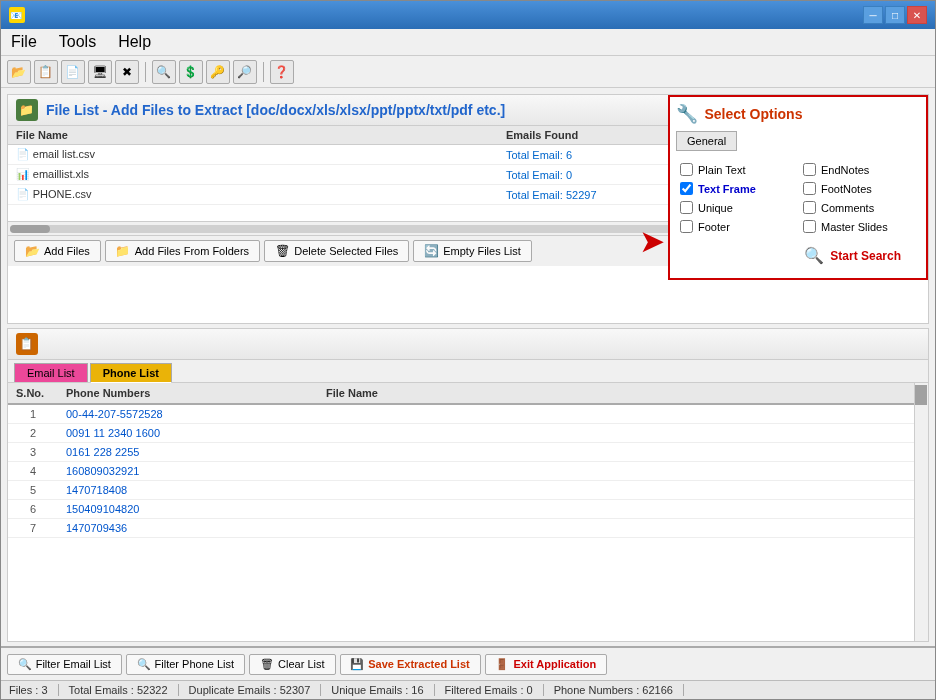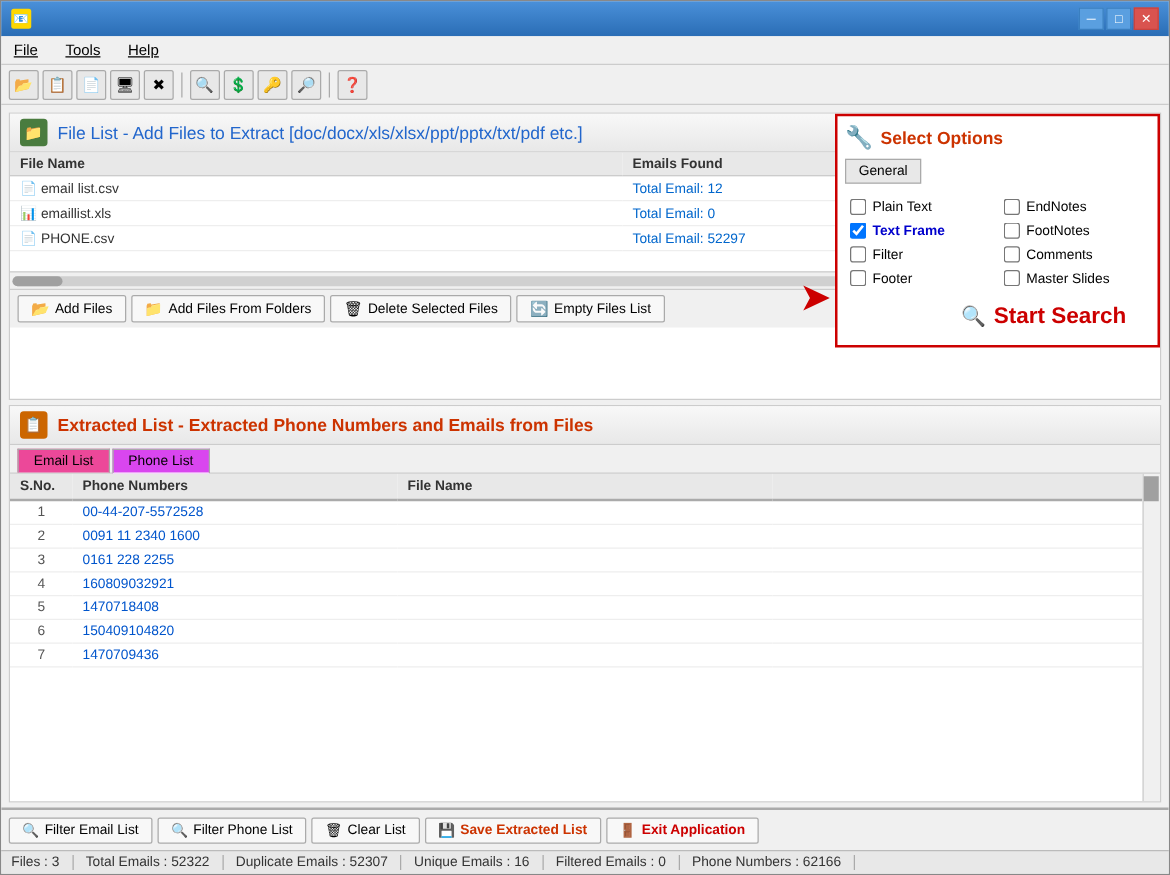--- a/index.html
+++ b/index.html
@@ -67,22 +67,21 @@
       background: #f0f0f0;
       padding: 2px 4px;
       border-bottom: 1px solid #ccc;
       display: flex;
       gap: 10px;
       flex-shrink: 0;
     }
     .menu-item {
       padding: 2px 6px;
       cursor: pointer;
-      font-size: 12px;
-      text-decoration: underline;
+      font-size: 16px;
     }
     .toolbar {
       background: #f0f0f0;
       padding: 3px 6px;
       border-bottom: 1px solid #ccc;
       display: flex;
       gap: 3px;
       align-items: center;
       flex-shrink: 0;
       height: 32px;
@@ -129,21 +128,21 @@
       background: #4a7c3f;
       border-radius: 3px;
       display: flex;
       align-items: center;
       justify-content: center;
       color: white;
       font-size: 12px;
     }
     .panel-title {
       font-size: 14px;
-      font-weight: normal;
+      font-weight: bold;
       color: #2266cc;
       text-align: right;
     }
     .file-table {
       width: 100%;
       border-collapse: collapse;
     }
     .file-table th {
       background: #e8e8e8;
       border-bottom: 1px solid #ccc;
@@ -336,24 +335,24 @@
     .list-tab {
       padding: 3px 12px;
       border: 1px solid #aaa;
       border-bottom: none;
       background: #ec4899;
       cursor: pointer;
       font-size: 11px;
       margin-right: 2px;
     }
     .list-tab.active {
-      background: #d946ef;
+      background: #eab308;
       border-bottom: 1px solid white;
       margin-bottom: -1px;
-      font-weight: normal;
+      font-weight: bold;
     }
     .data-table {
       width: 100%;
       border-collapse: collapse;
       flex-shrink: 0;
     }
     .data-table th {
       background: #e8e8e8;
       border-bottom: 2px solid #aaa;
       padding: 4px 8px;
@@ -490,21 +489,21 @@
             <tr>
               <th>File Name</th>
               <th style="width:180px;">Emails Found</th>
               <th style="width:150px;">Phone Found</th>
               <th style="width:100px;">Status</th>
             </tr>
           </thead>
           <tbody>
             <tr class="table-row">
               <td><span style="color:#2266aa;">📄</span> <span>email list.csv</span></td>
-              <td>Total Email: 12</td>
+              <td>Total Email: 6</td>
               <td>Total Phone: 2</td>
               <td class="done">Done...</td>
             </tr>
             <tr class="table-row">
               <td><span style="color:#1a7a1a;">📊</span> <span>emaillist.xls</span></td>
               <td>Total Email: 0</td>
               <td>Total Phone: 2</td>
               <td class="done">Done...</td>
             </tr>
             <tr class="table-row">
@@ -562,51 +561,50 @@
           <div class="option-item highlighted">
             <input type="checkbox" checked="" style="">
             <span style="color:#0000cc;font-weight:bold;">Text Frame</span>
           </div>
           <div class="option-item">
             <input type="checkbox" style="">
             <span>FootNotes</span>
           </div>
           <div class="option-item">
             <input type="checkbox" style="">
-            <span>Filter</span>
+            <span>Unique</span>
           </div>
           <div class="option-item">
             <input type="checkbox" style="">
             <span>Comments</span>
           </div>
           <div class="option-item">
             <input type="checkbox" style="">
             <span>Footer</span>
           </div>
           <div class="option-item">
             <input type="checkbox" style="">
             <span>Master Slides</span>
           </div>
         </div>
 
         <div style="display:flex;justify-content:flex-end;padding:4px 4px 2px 0;">
           <button class="start-search-btn">
             <span style="color:#0055cc;font-size:16px;">🔍</span>
-            <span style="color:#cc0000;font-size:18px;font-weight:bold;">Start Search</span>
+            <span style="color:#cc0000;font-size:12px;font-weight:bold;">Start Search</span>
           </button>
         </div>
       </div>
 
       <div class="arrow-indicator">➤</div>
     </div>
 
     <div class="extracted-panel">
       <div class="extracted-header">
         <div class="extracted-icon">📋</div>
-        <span class="extracted-title">Extracted List - Extracted Phone Numbers and Emails from Files</span>
       </div>
       <div class="list-tabs">
         <div class="list-tab">Email List</div>
         <div class="list-tab active">Phone List</div>
       </div>
       <div class="table-wrapper">
         <div class="table-scroll">
           <table class="data-table">
             <thead>
               <tr>

